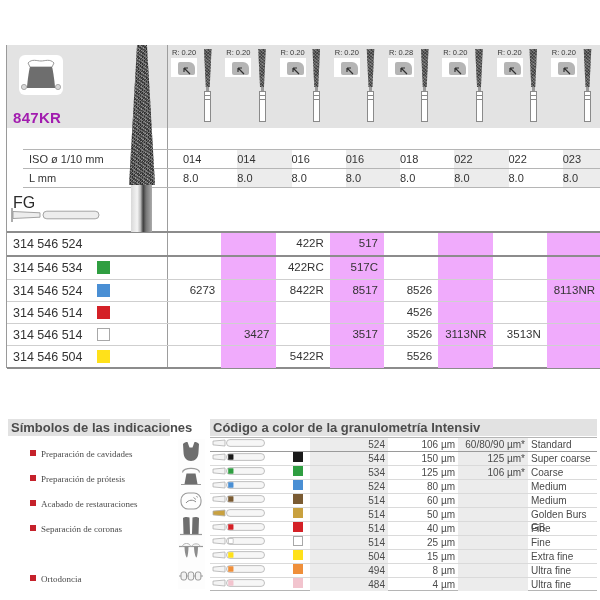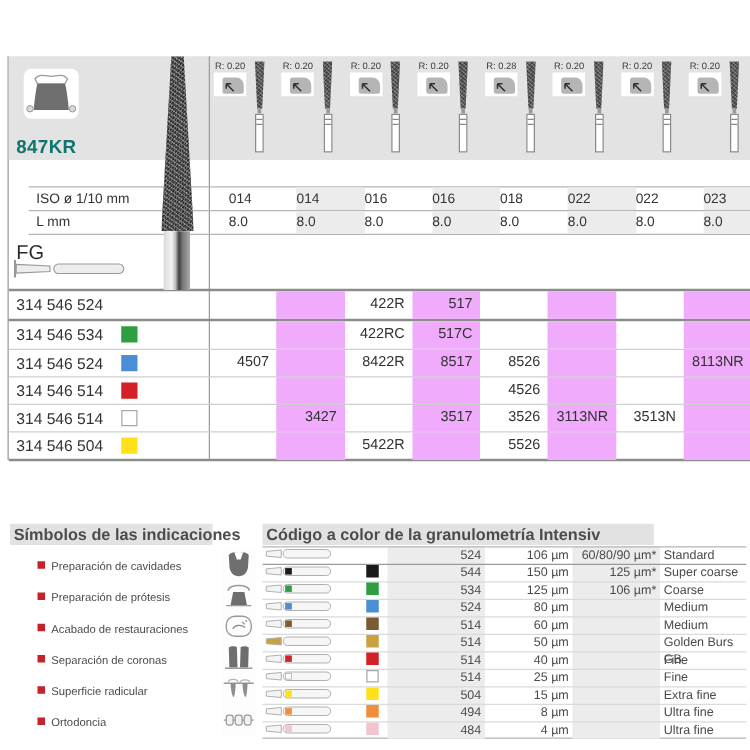--- a/index.html
+++ b/index.html
@@ -8,24 +8,24 @@
     position: relative;
     background:#fff;
     font-family:"Liberation Sans", sans-serif;
     color:#3c3c3c;
     overflow:hidden;
   }
   
   .catalog { position:absolute; left:6px; top:45px; width:594px; height:323px; border-left:1px solid #9a9a9a; }
   .panel { position:absolute; left:0; top:0; width:594px; height:83px; background:#e3e3e3; }
   .molar-box { position:absolute; left:12px; top:10px; width:44px; height:40px; background:#fff; border-radius:6px; }
-  .family { position:absolute; left:6px; top:64px; font-size:15px; font-weight:bold; color:#0f766e; letter-spacing:0.3px; }
+  .family { position:absolute; left:6px; top:64px; font-size:15px; font-weight:bold; color:#a21caf; letter-spacing:0.3px; }
   .vline { position:absolute; left:160px; top:0; width:1px; height:322px; background:#9d9d9d; }
 
-  .cols { position:absolute; left:160px; top:0; width:434px; height:83px; display:flex; }
+  .cols { position:absolute; left:160px; top:0; width:434px; height:83px; display:flex;text-align:center; }
   .col { position:relative; width:54.25px; height:83px; }
   .r-label { position:absolute; left:5px; top:3px; font-size:7.5px; color:#3a3a3a; }
   .r-box { position:absolute; left:4px; top:13px; width:26px; height:19px; background:#fff; }
   .r-pad { position:absolute; right:2px; bottom:2px; width:17px; height:13px; background:#b5b5b5; border-radius:2px 6px 2px 2px; }
   .mini-bur { position:absolute; right:9px; top:4px; width:9px; }
   .mb-head { width:9px; height:38px; background:linear-gradient(180deg,#6a6a6a,#525252);
     background-image:repeating-linear-gradient(40deg, rgba(255,255,255,.22) 0 1px, transparent 1px 2.5px),
                      repeating-linear-gradient(-45deg, rgba(0,0,0,.3) 0 1px, transparent 1px 2px);
     background-color:#5d5d5d;
     clip-path:polygon(8% 0,92% 0,72% 100%,28% 100%); }
@@ -63,26 +63,26 @@
   .order-code { position:absolute; left:6px; top:0; font-size:12.5px; line-height:22px; color:#333; }
   .swatch { position:absolute; left:90px; top:4px; width:13px; height:13px; }
   .swatch.white { border:1px solid #a8a8a8; background:#fff; }
   .ocells { position:absolute; left:160px; top:0; right:0; height:22px; display:flex; }
   .ocell { flex:0 0 54.25px; text-align:right; padding-right:6px; font-size:11.5px; line-height:21px; color:#333; }
   .ocell.shaded { background:#f0abfc; }
 
   
   .sec-title { position:absolute; top:419px; height:17px; background:#e2e2e2; font-size:13px; font-weight:bold; color:#4c4c4c; line-height:17px; padding-left:3px; white-space:nowrap; }
   .sym-title { left:8px; width:162px; }
-  .grit-title { left:210px; width:313px; }
+  .grit-title { left:210px; width:387px; }
 
   .symbols { position:absolute; left:8px; top:418px; width:200px; height:182px; }
   .sym-item { position:absolute; left:22px; height:18px; line-height:18px; white-space:nowrap; }
   .sym-bullet { display:inline-block; width:6px; height:6px; margin-right:5px; vertical-align:1px; }
-  .sym-label { font-size:9px; color:#4a4a4a; }
+  .sym-label { font-size:9px; color:#4a4a4a;font-family:Liberation Serif, serif; }
   .sym-icon { position:absolute; left:170px; width:27px; height:25px; background:#fdfdfd; }
 
   .grit-table { position:absolute; left:210px; top:437px; width:387px; height:154px; border-bottom:1px solid #b5b5b5; }
   .stripe { position:absolute; top:0; height:154px; background:#ececec; }
   .stripe1 { left:100px; width:78px; }
   .stripe2 { left:248px; width:70px; }
   .grit-row { position:relative; height:14px; border-top:1px solid #dadada; }
   .grit-row.first { border-top:1px solid #b5b5b5; }
   .grit-row.after-standard { border-top:1px solid #9a9a9a; }
   .grit-row span { position:absolute; top:0; font-size:10px; line-height:13px; color:#4a4a4a; }
@@ -287,21 +287,21 @@
           <div class="ocell"></div>
           <div class="ocell shaded"></div>
           <div class="ocell"></div>
           <div class="ocell shaded"></div>
         </div>
       </div>
       <div class="order-row bt">
         <span class="order-code">314 546 524</span>
         <span class="swatch" style="background: rgb(74, 143, 212);"></span>
         <div class="ocells">
-          <div class="ocell">4507</div>
+          <div class="ocell">6273</div>
           <div class="ocell shaded"></div>
           <div class="ocell">8422R</div>
           <div class="ocell shaded">8517</div>
           <div class="ocell">8526</div>
           <div class="ocell shaded"></div>
           <div class="ocell"></div>
           <div class="ocell shaded">8113NR</div>
         </div>
       </div>
       <div class="order-row bt">
@@ -370,21 +370,20 @@
         <rect x="3" y="4" width="20" height="16" rx="7" fill="none" stroke="#9a9a9a" stroke-width="1.1"></rect>
         <path d="M8 14 C10.5 10.5 15.5 10.5 18 13" fill="none" stroke="#8a8a8a" stroke-width="1"></path>
         <path d="M15.5 8.5 L18 10.5 M18.5 7 L19.5 8.5" stroke="#8a8a8a" stroke-width="0.9"></path>
       </svg></div>
     <div class="sym-item" style="top: 100px;"><span class="sym-bullet" style="background: rgb(197, 33, 43);"></span><span class="sym-label">Separación de coronas</span></div>
     <div class="sym-icon" style="top: 96px;"><svg width="26" height="24" viewBox="0 0 26 24">
         <path d="M5 4 C7 2.5 10 3 11.5 3.5 L12 20 L5.5 20 Z" fill="#6e6e6e"></path>
         <path d="M21 4 C19 2.5 16 3 14.5 3.5 L14 20 L20.5 20 Z" fill="#6e6e6e"></path>
         <path d="M2 20.5 L24 20.5" stroke="#9a9a9a" stroke-width="1.2"></path>
       </svg></div>
-    <div class="sym-item" style="top: 125px;"><span class="sym-bullet" style="background: rgb(197, 33, 43);"></span><span class="sym-label">Superficie radicular</span></div>
     <div class="sym-icon" style="top: 121px;"><svg width="26" height="24" viewBox="0 0 26 24">
         <path d="M1 7.5 L25 7.5" stroke="#9a9a9a" stroke-width="1.2"></path>
         <path d="M4.5 7.5 C4.5 3.5 12.5 3.5 12.5 7.5" fill="none" stroke="#b5b5b5" stroke-width="1"></path>
         <path d="M14 7.5 C14 4 22 4 22 7.5" fill="none" stroke="#b5b5b5" stroke-width="1"></path>
         <path d="M6.5 7.5 C6.5 13 8 18.5 8.8 18.5 C9.7 18.5 10.5 12 10.5 7.5 Z" fill="#8d8d8d"></path>
         <path d="M16 7.5 C16 13 17.5 18.5 18.3 18.5 C19.2 18.5 20 12 20 7.5 Z" fill="#8d8d8d"></path>
       </svg></div>
     <div class="sym-item" style="top: 150px;"><span class="sym-bullet" style="background: rgb(197, 33, 43);"></span><span class="sym-label">Ortodoncia</span></div>
     <div class="sym-icon" style="top: 146px;"><svg width="26" height="24" viewBox="0 0 26 24">
         <path d="M1 12 L25 12" stroke="#9a9a9a" stroke-width="1"></path>

